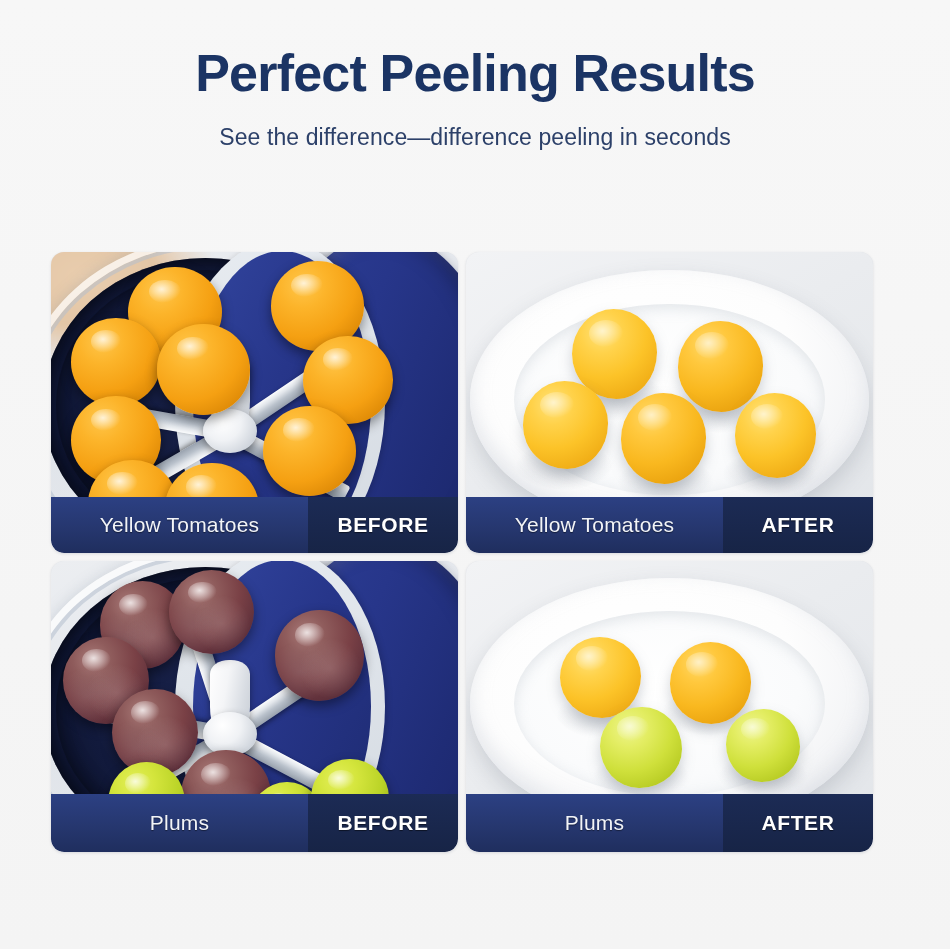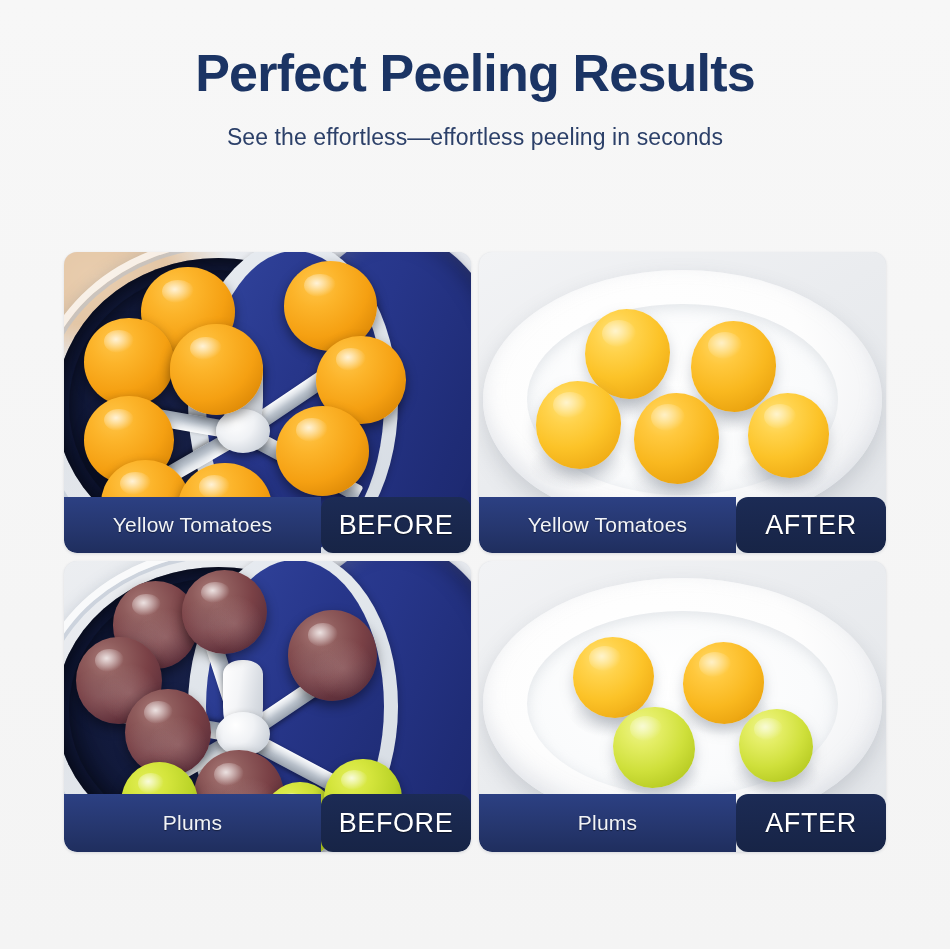--- a/index.html
+++ b/index.html
@@ -33,21 +33,21 @@
     margin:22px 0 0 0;
     color:#2c4069;
     font-size:23px;
     font-weight:normal;
     letter-spacing:0.1px;
   }
 
   
   .grid{
     position:absolute;
-    left:64px;top:252px;
+    left:51px;top:252px;
     width:847px;height:614px;
     display:grid;
     grid-template-columns:407px 407px;
     grid-template-rows:301px 291px;
     column-gap:33px;
     row-gap:22px;
     gap:8px;
   }
   .card{
     position:relative;
@@ -78,25 +78,24 @@
     color:#f2f4f8;
     font-size:21px;
     letter-spacing:.2px;
     text-shadow:0 1px 1px rgba(0,0,0,.45);
   }
   .lb-state{
     flex:0 0 150px;
     background:linear-gradient(180deg,#1c2b55 0%,#172446 100%);
     display:flex;align-items:center;justify-content:center;
     color:#ffffff;
-    font-size:27px;
-    font-weight:normal;
+    font-size:21px;
+    font-weight:bold;
     letter-spacing:.6px;
     text-shadow:0 1px 1px rgba(0,0,0,.5);
-    border-radius:12px;
   }
   .card.bottom .labelbar{height:58px;}
 
   
   .scene-before{
     position:absolute;inset:0;
     background:
       linear-gradient(160deg,#eceef1 0%,#e6e9ee 30%,#dfe3e9 100%);
   }
   
@@ -270,21 +269,21 @@
 </style>
 </head>
 <body>
 
 <div class="page">
 
   <div class="header">
     <h1 class="title">
       <span>Perfect Peeling Results</span>
     </h1>
-    <p class="subtitle">See the effortless—effortless peeling in seconds</p>
+    <p class="subtitle">See the difference—difference peeling in seconds</p>
   </div>
 
   <div class="grid">
 
     <div class="card top">
       <div class="photo">
         <div class="scene-before">
           <div class="before-warm"></div>
           <div class="before-warm2"></div>
           <div class="drum-rim"></div>

